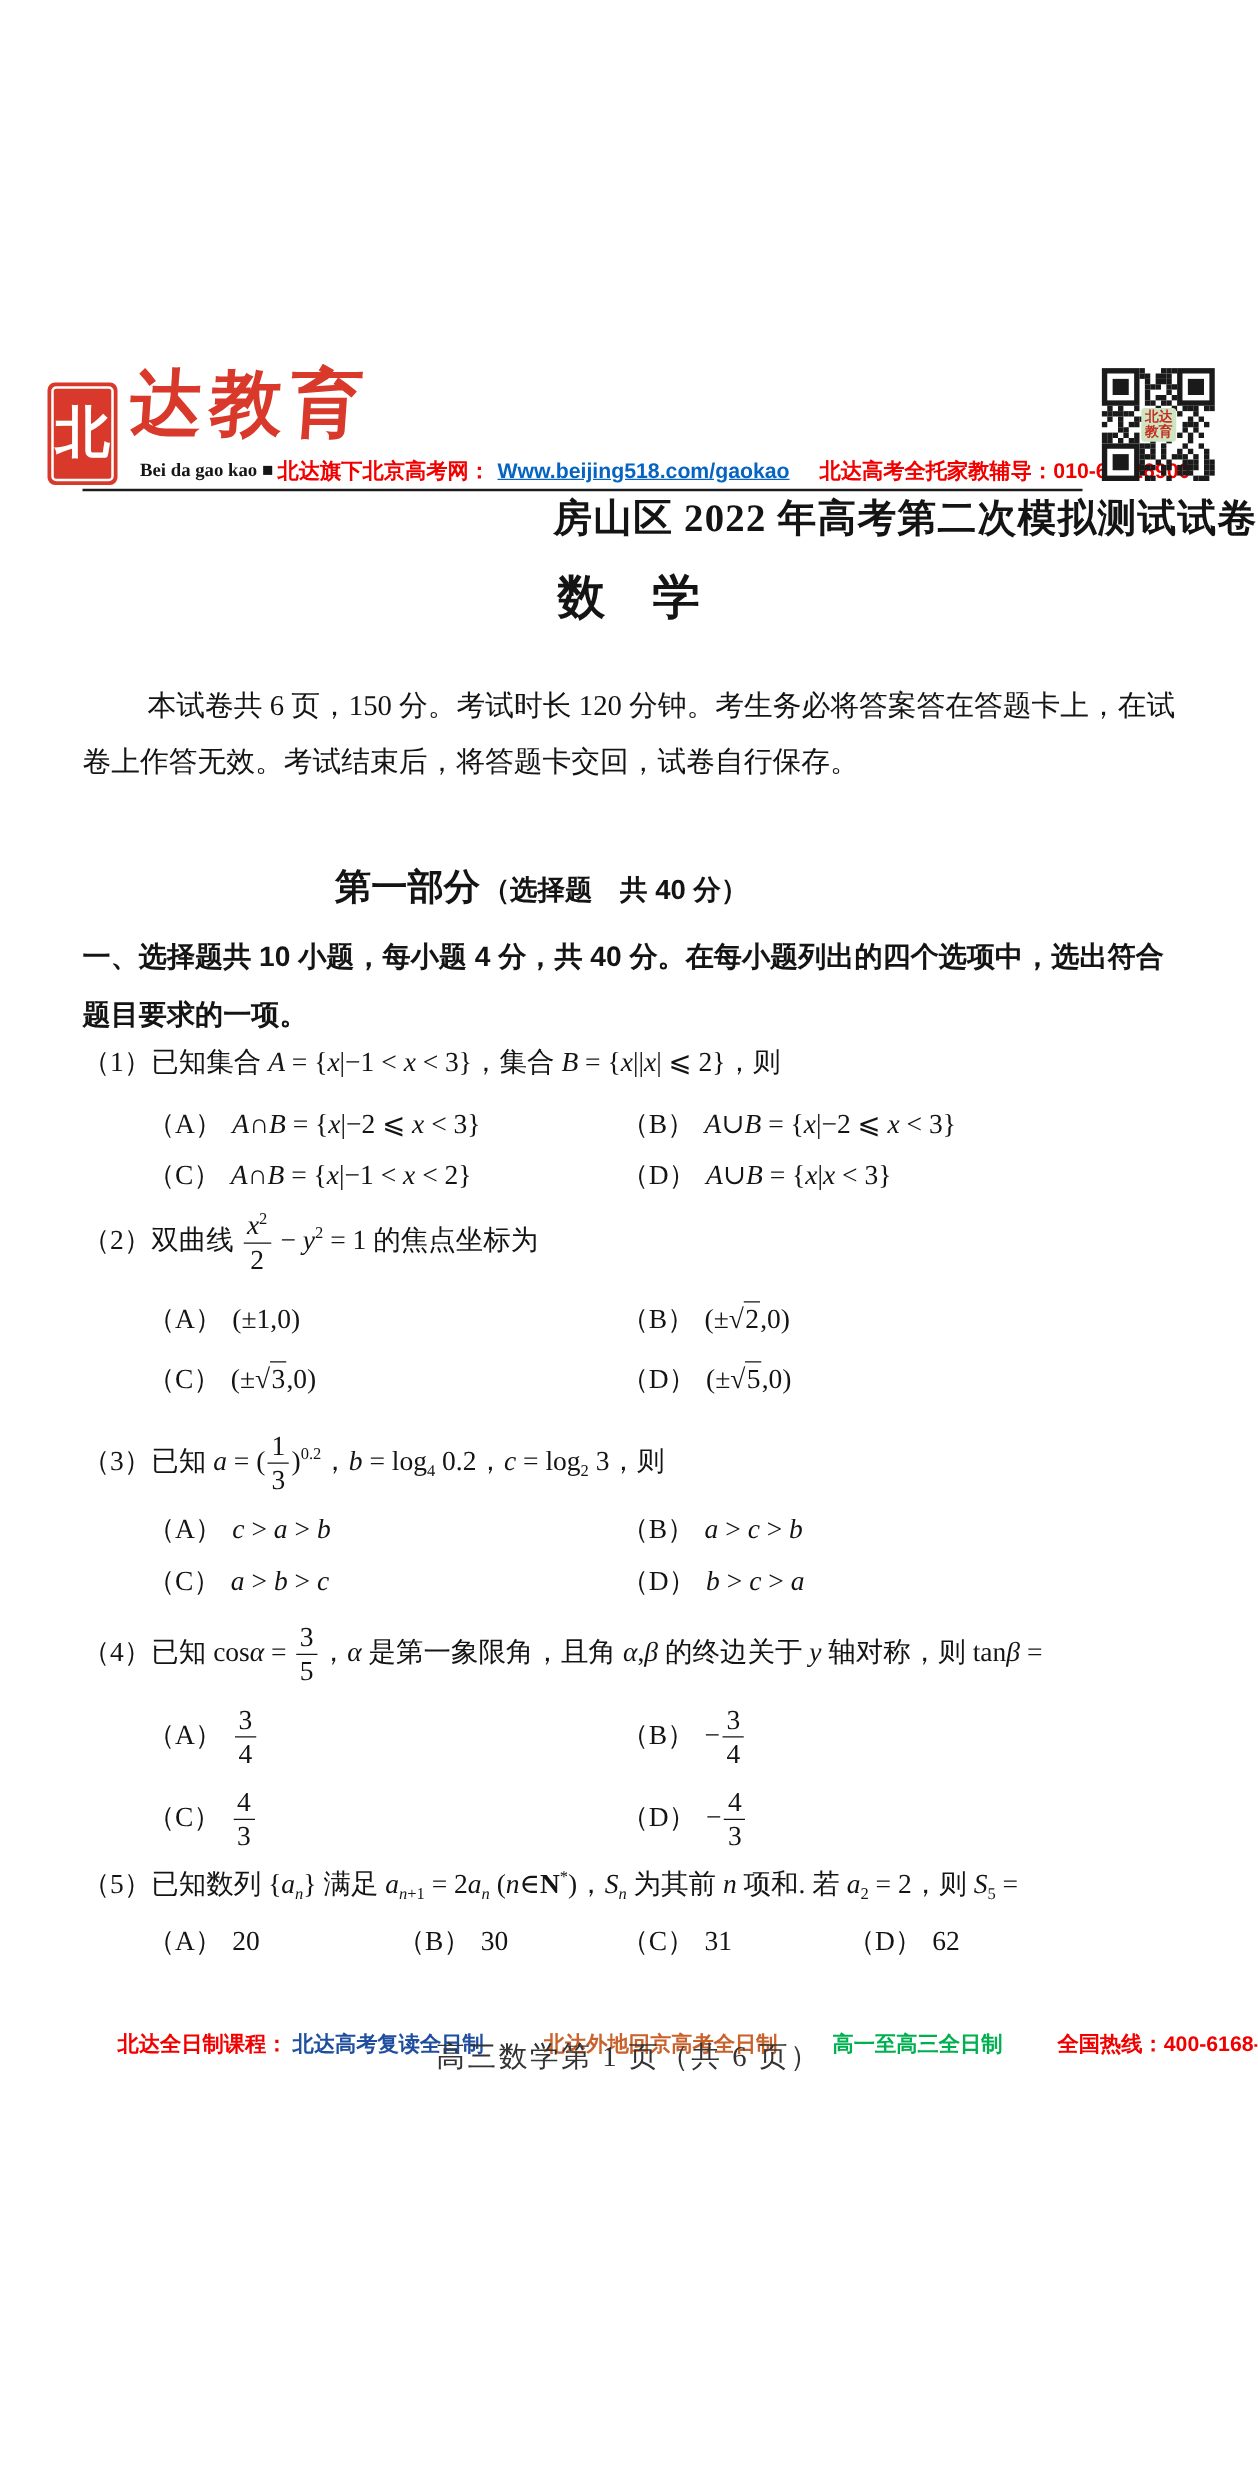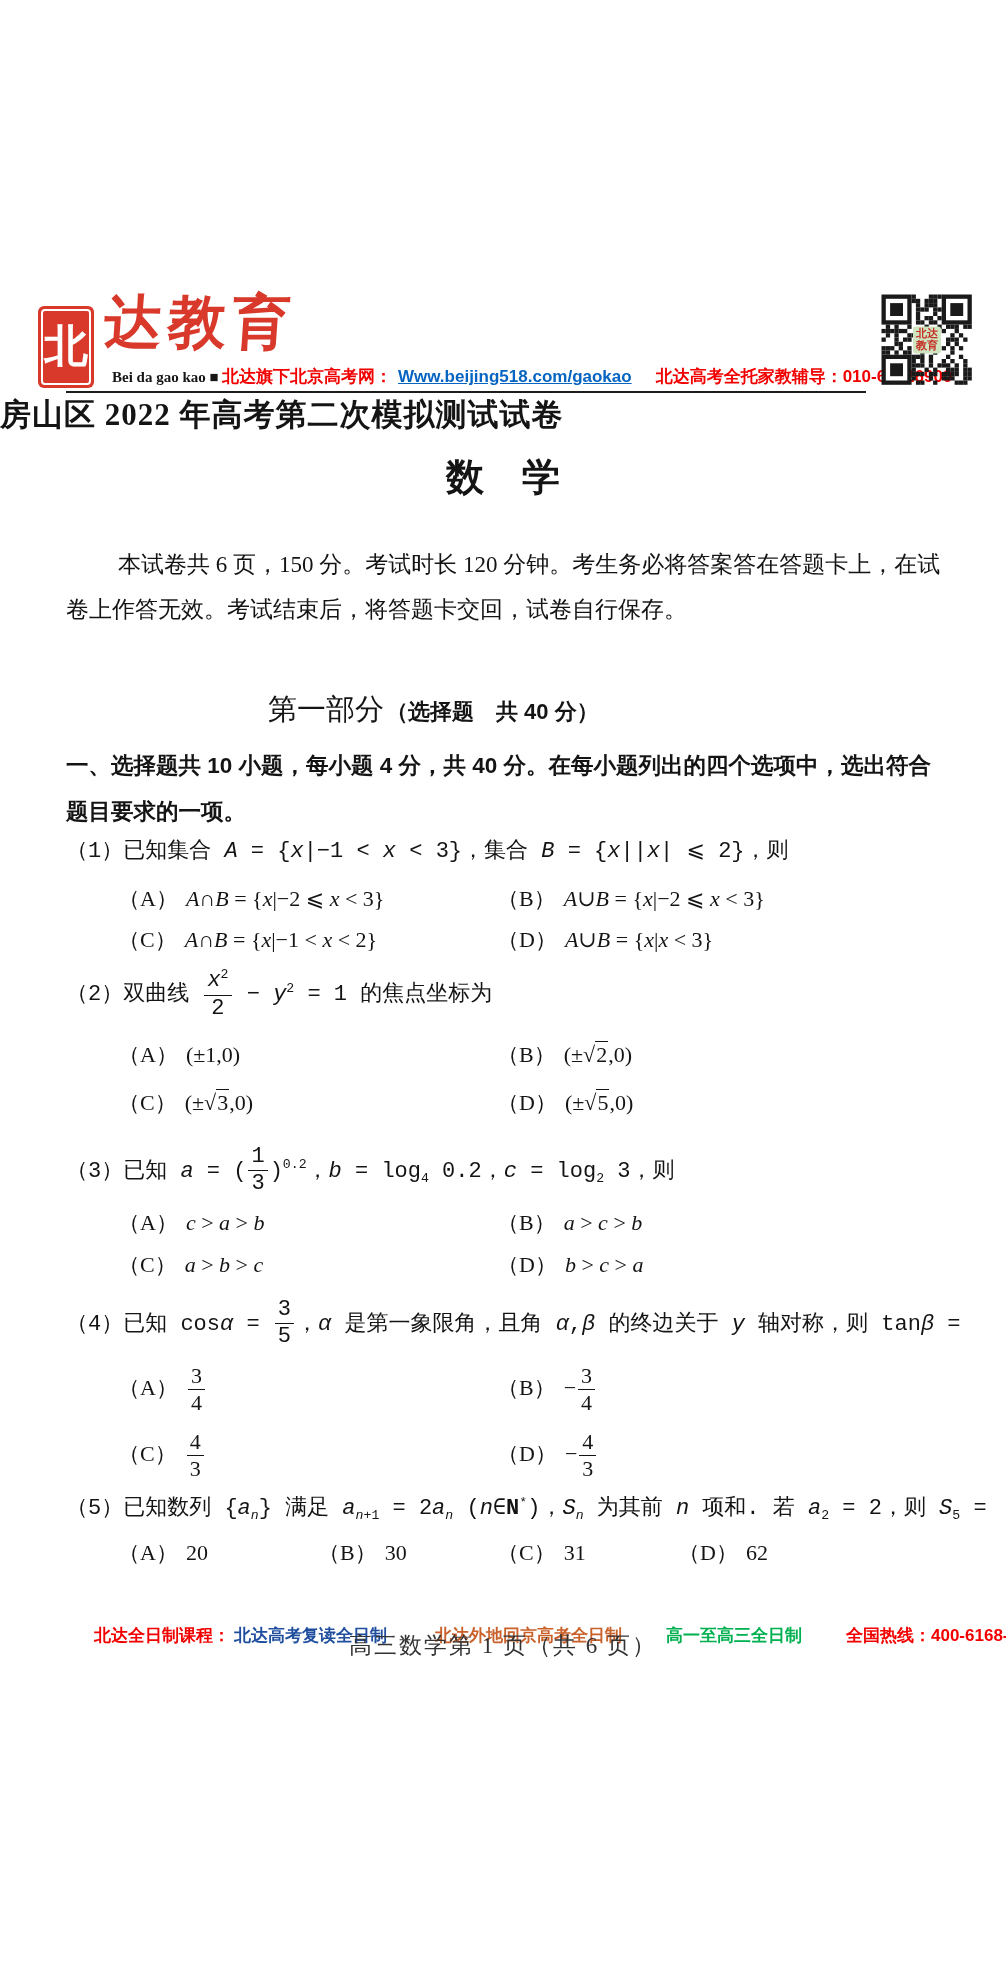--- a/index.html
+++ b/index.html
@@ -20,32 +20,32 @@
         font-family:"Liberation Sans","DejaVu Sans",sans-serif;color:#f20000;}
   .hdr-link{color:#0563c1;text-decoration:underline;cursor:pointer;margin:0 6px;}
   .hdr-gap{display:inline-block;width:18px;}
   .rule{left:66px;top:391px;width:800px;height:2px;background:#1c1c1c;}
   .qr{left:878px;top:292px;width:98px;height:96px;}
   .qr-label{position:absolute;left:50%;top:50%;transform:translate(-50%,-50%);
         background:#cfe4c0;border-radius:3px;padding:2px 3px;text-align:center;line-height:1.05;}
   .qr-label span{display:block;color:#c33024;font-size:11px;font-weight:bold;}
 
   
-  .doc-title{left:0;right:0;top:394px;text-align:left;font-size:31px;font-weight:bold;letter-spacing:1px;}
+  .doc-title{left:0;right:0;top:394px;text-align:right;font-size:31px;font-weight:bold;letter-spacing:1px;}
   .subject{left:0;right:0;top:452px;text-align:center;font-size:38px;font-weight:bold;}
   .intro1{left:118px;top:549px;font-size:23px;}
   .intro2{left:66px;top:594px;font-size:23px;}
 
   .part-head{left:268px;top:690px;font-family:"Liberation Sans","DejaVu Sans",sans-serif;white-space:nowrap;}
-  .ph-main{font-size:29px;font-weight:normal;}
+  .ph-main{font-size:29px;font-weight:bold;}
   .ph-paren{font-size:22px;font-weight:bold;margin-left:2px;}
   .instr{font-size:22.5px;font-weight:bold;font-family:"Liberation Sans","DejaVu Sans",sans-serif;white-space:nowrap;}
 
   
-  .stem{left:66px;font-size:22px;white-space:nowrap;font-family:Liberation Mono, monospace;}
+  .stem{left:66px;font-size:22px;white-space:nowrap;}
   .opt{font-size:22px;white-space:nowrap;}
   .opt .lab{margin-right:8px;}
   i{font-style:italic;}
   sup,sub{font-size:60%;}
   .fr{display:inline-block;vertical-align:middle;text-align:center;line-height:1.1;margin:0 2px;}
   .fr .nu{display:block;border-bottom:1.5px solid #141414;padding:0 3px 1px;}
   .fr .de{display:block;padding-top:1px;}
   .sqrt{white-space:nowrap;}
   .sqrt .rad{border-top:1.5px solid #141414;padding:0 1px;}
 

